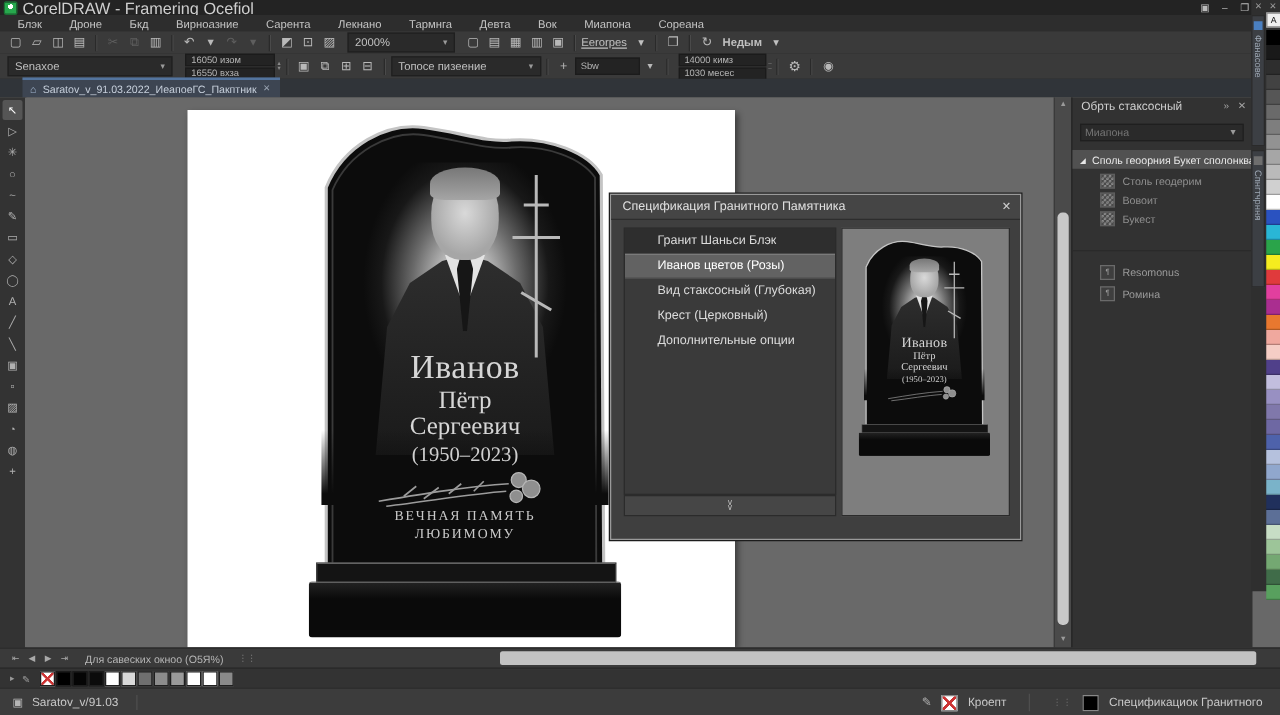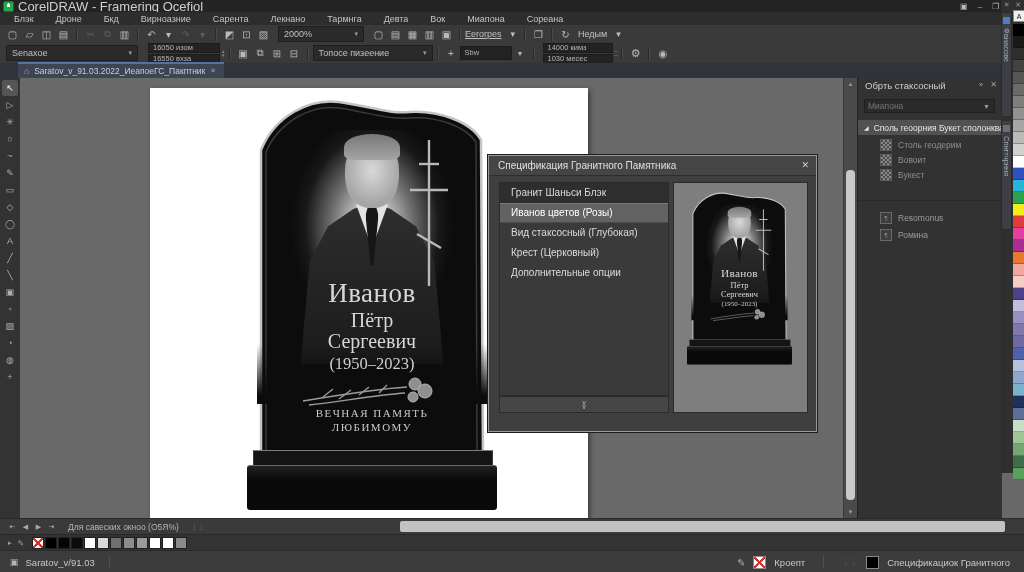--- a/index.html
+++ b/index.html
@@ -82,21 +82,21 @@
   .base-main{position:absolute;left:0;top:371px;width:250px;height:44px;border-radius:3px;
              background:linear-gradient(#222 0,#0a0a0a 30%);border-top:1px solid #6a6a6a;}
   
   #dialog{left:468px;top:77px;width:327px;height:275px;background:#3f3f3f;
           border:1px solid #9a9a9a;box-shadow:0 0 0 1px #1c1c1c;}
   #dlg-title{position:absolute;left:0;top:0;width:100%;height:20px;background:#454545;
              border-bottom:1px solid #2d2d2d;line-height:20px;padding-left:9px;font-size:10px;color:#e0e0e0;box-sizing:border-box;}
   #dlg-close{position:absolute;right:7px;top:4px;font-size:9px;color:#cfcfcf;}
   #dlg-list{position:absolute;left:10px;top:26px;width:168px;height:212px;background:#3a3a3a;
             border:1px solid #2b2b2b;}
-  .dlg-item{height:20px;line-height:20px;padding-left:11px;font-size:10px;color:#dcdcdc;white-space:nowrap;}
+  .dlg-item{height:20px;line-height:20px;padding-left:26px;font-size:10px;color:#dcdcdc;white-space:nowrap;}
   .dlg-item.hdr{background:#2e2e2e;}
   .dlg-item.selected{background:#626262;border-top:1px solid #7a7a7a;border-bottom:1px solid #4a4a4a;
                      height:18px;line-height:18px;color:#fff;}
   #dlg-scroll{position:absolute;left:10px;top:240px;width:168px;height:15px;background:#464646;
               border:1px solid #2b2b2b;display:flex;align-items:center;justify-content:center;}
   .chev{display:flex;flex-direction:column;line-height:4px;font-size:7px;color:#b5b5b5;}
   #dlg-preview{position:absolute;left:184px;top:26px;width:133px;height:229px;background:#7e7e7e;
                border:1px solid #2b2b2b;overflow:hidden;}
   #mini-holder{position:absolute;left:13px;top:7px;width:105px;height:176px;}
   #mini-holder .monument{transform:scale(0.42);transform-origin:0 0;}
@@ -240,21 +240,21 @@
     <span class="sep"></span>
     <span class="row" style="gap:4px;">
       <span style="font-size:9px;color:#c0c0c0;text-decoration:underline;">Eerorpes</span>
       <span class="dd caret" style="border:0;background:none;">▾</span>
     </span>
     <span class="sep"></span>
     <span class="icon-btn">❐</span>
     <span class="sep"></span>
     <span class="row" style="gap:4px;">
       <span class="icon-btn">↻</span>
-      <span style="font-size:9px;color:#c0c0c0;">Недым</span>
+      <span style="font-size:9px;color:#c0c0c0;font-weight:bold;">Недым</span>
       <span class="dd caret" style="border:0;background:none;">▾</span>
     </span>
   </div>
 
   <div id="propbar" class="abs">
     <span class="dd" style="width:120px;gap:20px;">
       <span style="flex:1;">Senaxoe</span>
       <span class="caret">▾</span>
     </span>
     <span class="fieldcol" style="margin-left:10px;align-items:flex-end;">

